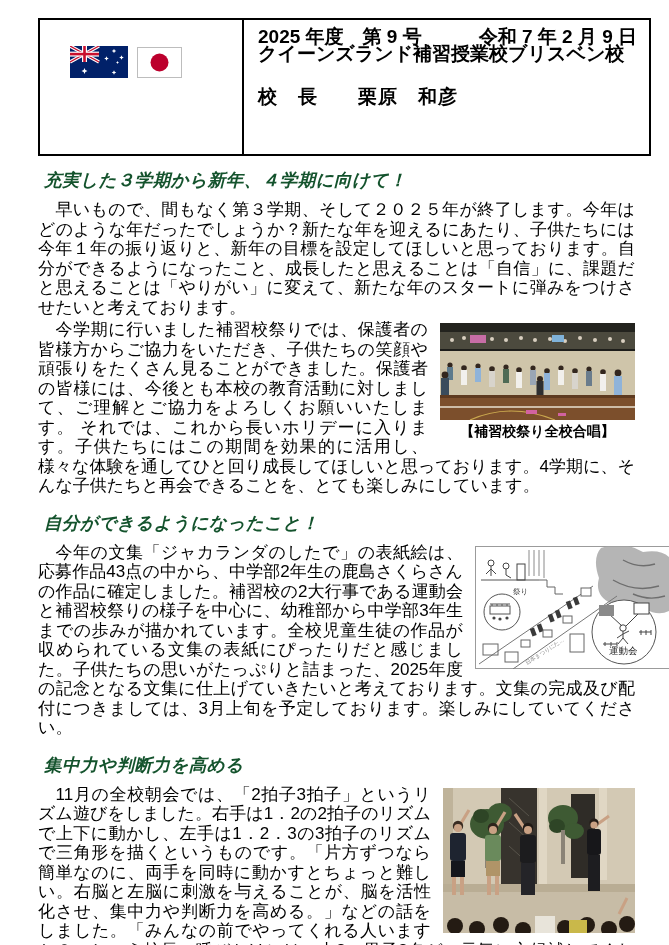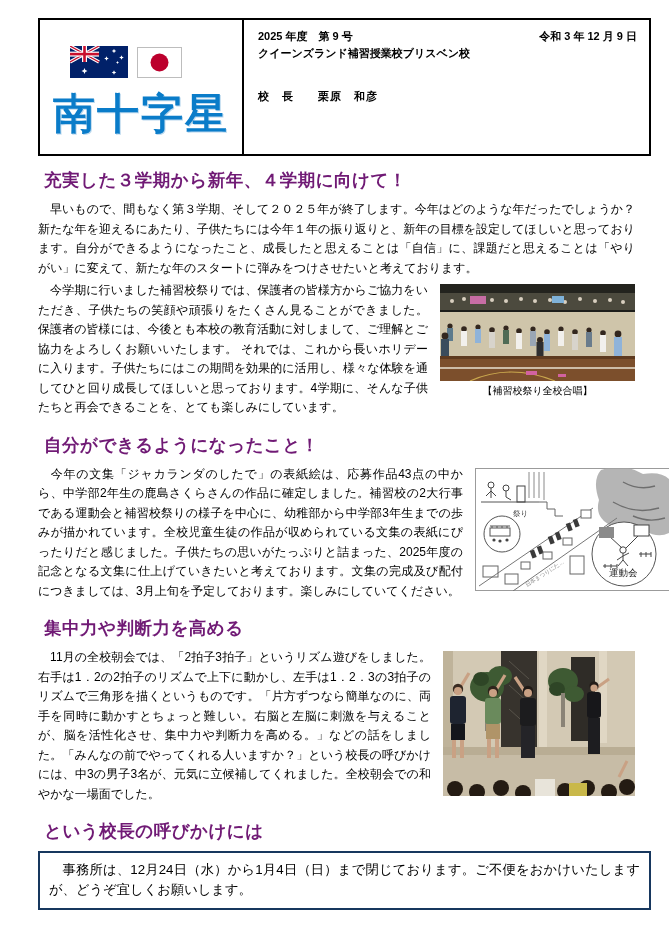--- a/index.html
+++ b/index.html
@@ -16,41 +16,41 @@
   }
   .masthead-left { width:204px; border-right:2px solid #000; position:relative; }
   .flags { position:absolute; left:30px; top:26px; display:flex; align-items:center; gap:9px; }
   .flag-au { width:58px; height:32px; display:block; }
   .flag-jp { width:45px; height:31px; display:block; }
   .masthead-title {
     position:absolute; left:0; right:0; top:66px; text-align:center;
     font-size:42px; font-weight:bold; color:#0a7cc9; letter-spacing:2px;
     text-shadow:1px 1px 0 #bcd9ee;
   }
-  .masthead-right { flex:1; padding:8px 12px 6px 14px; font-size:11px; font-weight:bold; line-height:17px; }
+  .masthead-right { flex:1; padding:8px 12px 6px 14px; font-size:19px; font-weight:bold; line-height:17px; }
   .hr-row1 { display:flex; justify-content:space-between; }
   .hr-row2 { margin-top:0; }
   .hr-row3 { margin-top:26px; text-align:left; letter-spacing:1px; }
   .hr-row4 { margin-top:7px; text-align:right; }
   
   .content { position:absolute; left:38px; top:160px; width:597px; }
   .sec-heading {
-    color:#701a75; font-size:17.5px; font-weight:bold;
-    margin:12px 0 8px 6px; letter-spacing:0.5px;
+    color:#14532d; font-size:17.5px; font-weight:bold;
+    margin:12px 0 8px 6px; letter-spacing:0.5px;font-style:italic;
   }
   .sec-heading.first { margin-top:8px; }
   .body-text {
-    font-size:12px; line-height:19.5px; text-align:justify;
+    font-size:17px; line-height:19.5px; text-align:justify;
     margin:0 0 3px 0;
   }
   .clear { clear:both; height:0; }
   figure { margin:0; }
   .fig-right { float:right; margin:3px 0 3px 12px; }
   .fig-frame { display:block; }
-  .fig-caption { font-size:10px; font-weight:normal; text-align:center; margin-top:3px; }
+  .fig-caption { font-size:14px; font-weight:bold; text-align:center; margin-top:3px; }
   .notice-box {
     width:613px; border:2px solid #17375e; padding:7px 9px 9px 9px;
     font-size:13.3px; line-height:19.5px; margin-top:4px; text-align:justify;
   }
 </style>
 </head>
 <body>
 
 <div class="page">
 
@@ -77,26 +77,25 @@
             <polygon points="0,-2.3 0.7,-0.7 2.3,0 0.7,0.7 0,2.3 -0.7,0.7 -2.3,0 -0.7,-0.7" transform="translate(51.5,11.5)"></polygon>
             <polygon points="0,-2.3 0.7,-0.7 2.3,0 0.7,0.7 0,2.3 -0.7,0.7 -2.3,0 -0.7,-0.7" transform="translate(44,26.5)"></polygon>
             <polygon points="0,-1.5 0.5,-0.5 1.5,0 0.5,0.5 0,1.5 -0.5,0.5 -1.5,0 -0.5,-0.5" transform="translate(47.5,16.5)"></polygon>
           </g>
         </svg>
         <svg class="flag-jp" viewBox="0 0 45 31" aria-hidden="true">
           <rect x="0.5" y="0.5" width="44" height="30" fill="#ffffff" stroke="#bdbdbd"></rect>
           <circle cx="22.5" cy="15.5" r="9" fill="#bc002d"></circle>
         </svg>
       </div>
-      <div class="masthead-title">南十字星</div>
     </div>
     <div class="masthead-right">
       <div class="hr-row1">
         <span>2025 年度　第 9 号</span>
-        <span>令和 3 年 12 月 9 日</span>
+        <span>令和 7 年 2 月 9 日</span>
       </div>
       <div class="hr-row2">クイーンズランド補習授業校ブリスベン校</div>
       <div class="hr-row3">校　長　　栗原　和彦</div>
     </div>
   </div>
 
   <div class="content">
 
     <h2 class="sec-heading first">充実した３学期から新年、４学期に向けて！</h2>
     <p class="body-text">　早いもので、間もなく第３学期、そして２０２５年が終了します。今年はどのような年だったでしょうか？新たな年を迎えるにあたり、子供たちには今年１年の振り返りと、新年の目標を設定してほしいと思っております。自分ができるようになったこと、成長したと思えることは「自信」に、課題だと思えることは「やりがい」に変えて、新たな年のスタートに弾みをつけさせたいと考えております。</p>

